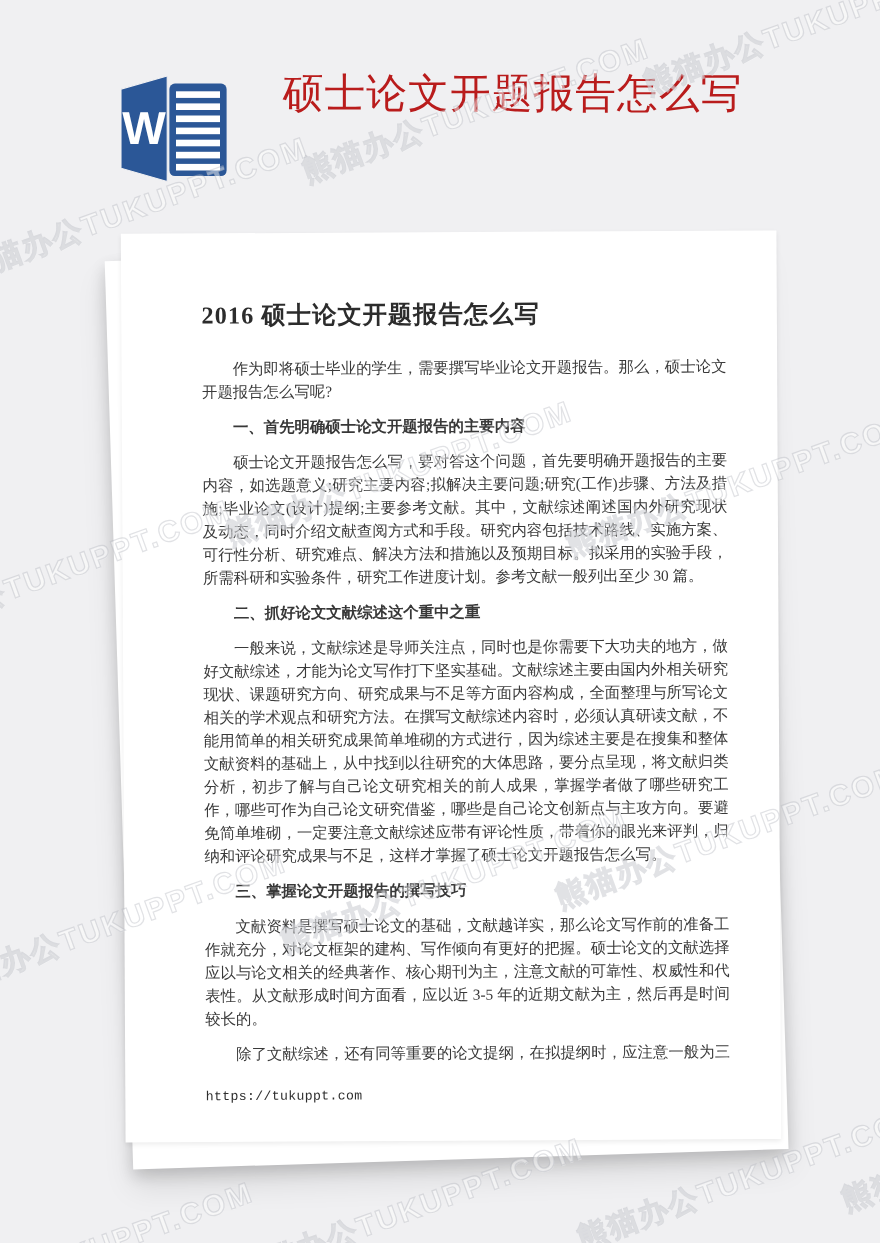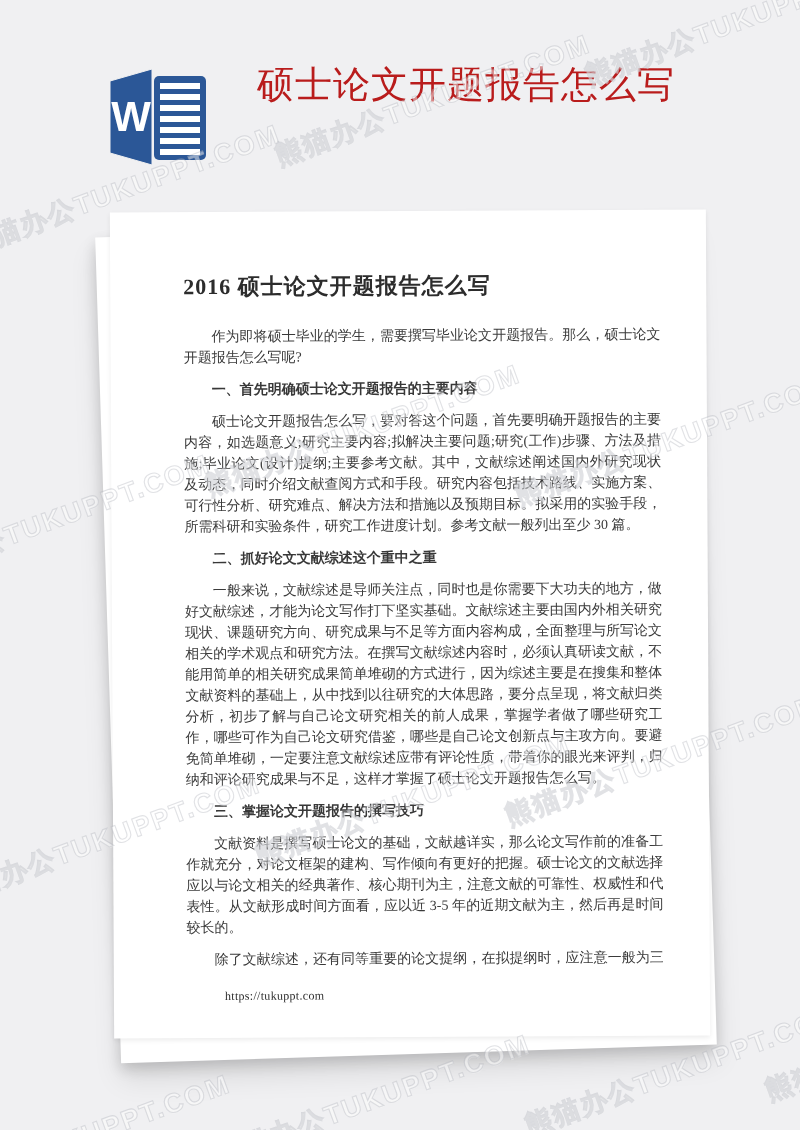--- a/index.html
+++ b/index.html
@@ -40,22 +40,22 @@
     font-size:22px;line-height:30px;font-weight:bold;color:#2c2c2c;
     letter-spacing:1px;margin:0 0 24px 0;
   }
   .doc-para,.doc-heading{
     font-size:14px;line-height:21px;margin:0 0 11px 0;
     text-align:justify;text-indent:2em;
   }
   .doc-heading{color:#383838;}
   .doc-footer{
     position:absolute;left:73px;bottom:34px;
-    font-family:Liberation Serif, serif;
-    font-size:12px;color:#2e2e2e;letter-spacing:.3px;margin-left:38px;
+    font-family:Liberation Mono, monospace;
+    font-size:12px;color:#2e2e2e;letter-spacing:.3px;
   }
   
   .wm-layer{position:absolute;inset:0;z-index:6;pointer-events:none;}
   .wm{
     position:absolute;white-space:nowrap;
     font-family:"Liberation Sans","DejaVu Sans",sans-serif;
     font-weight:bold;font-size:27px;letter-spacing:2px;
     color:rgba(255,255,255,0.20);
     -webkit-text-stroke:1.1px rgba(176,179,187,0.38);
     text-shadow:0 1px 0 rgba(255,255,255,0.35);

